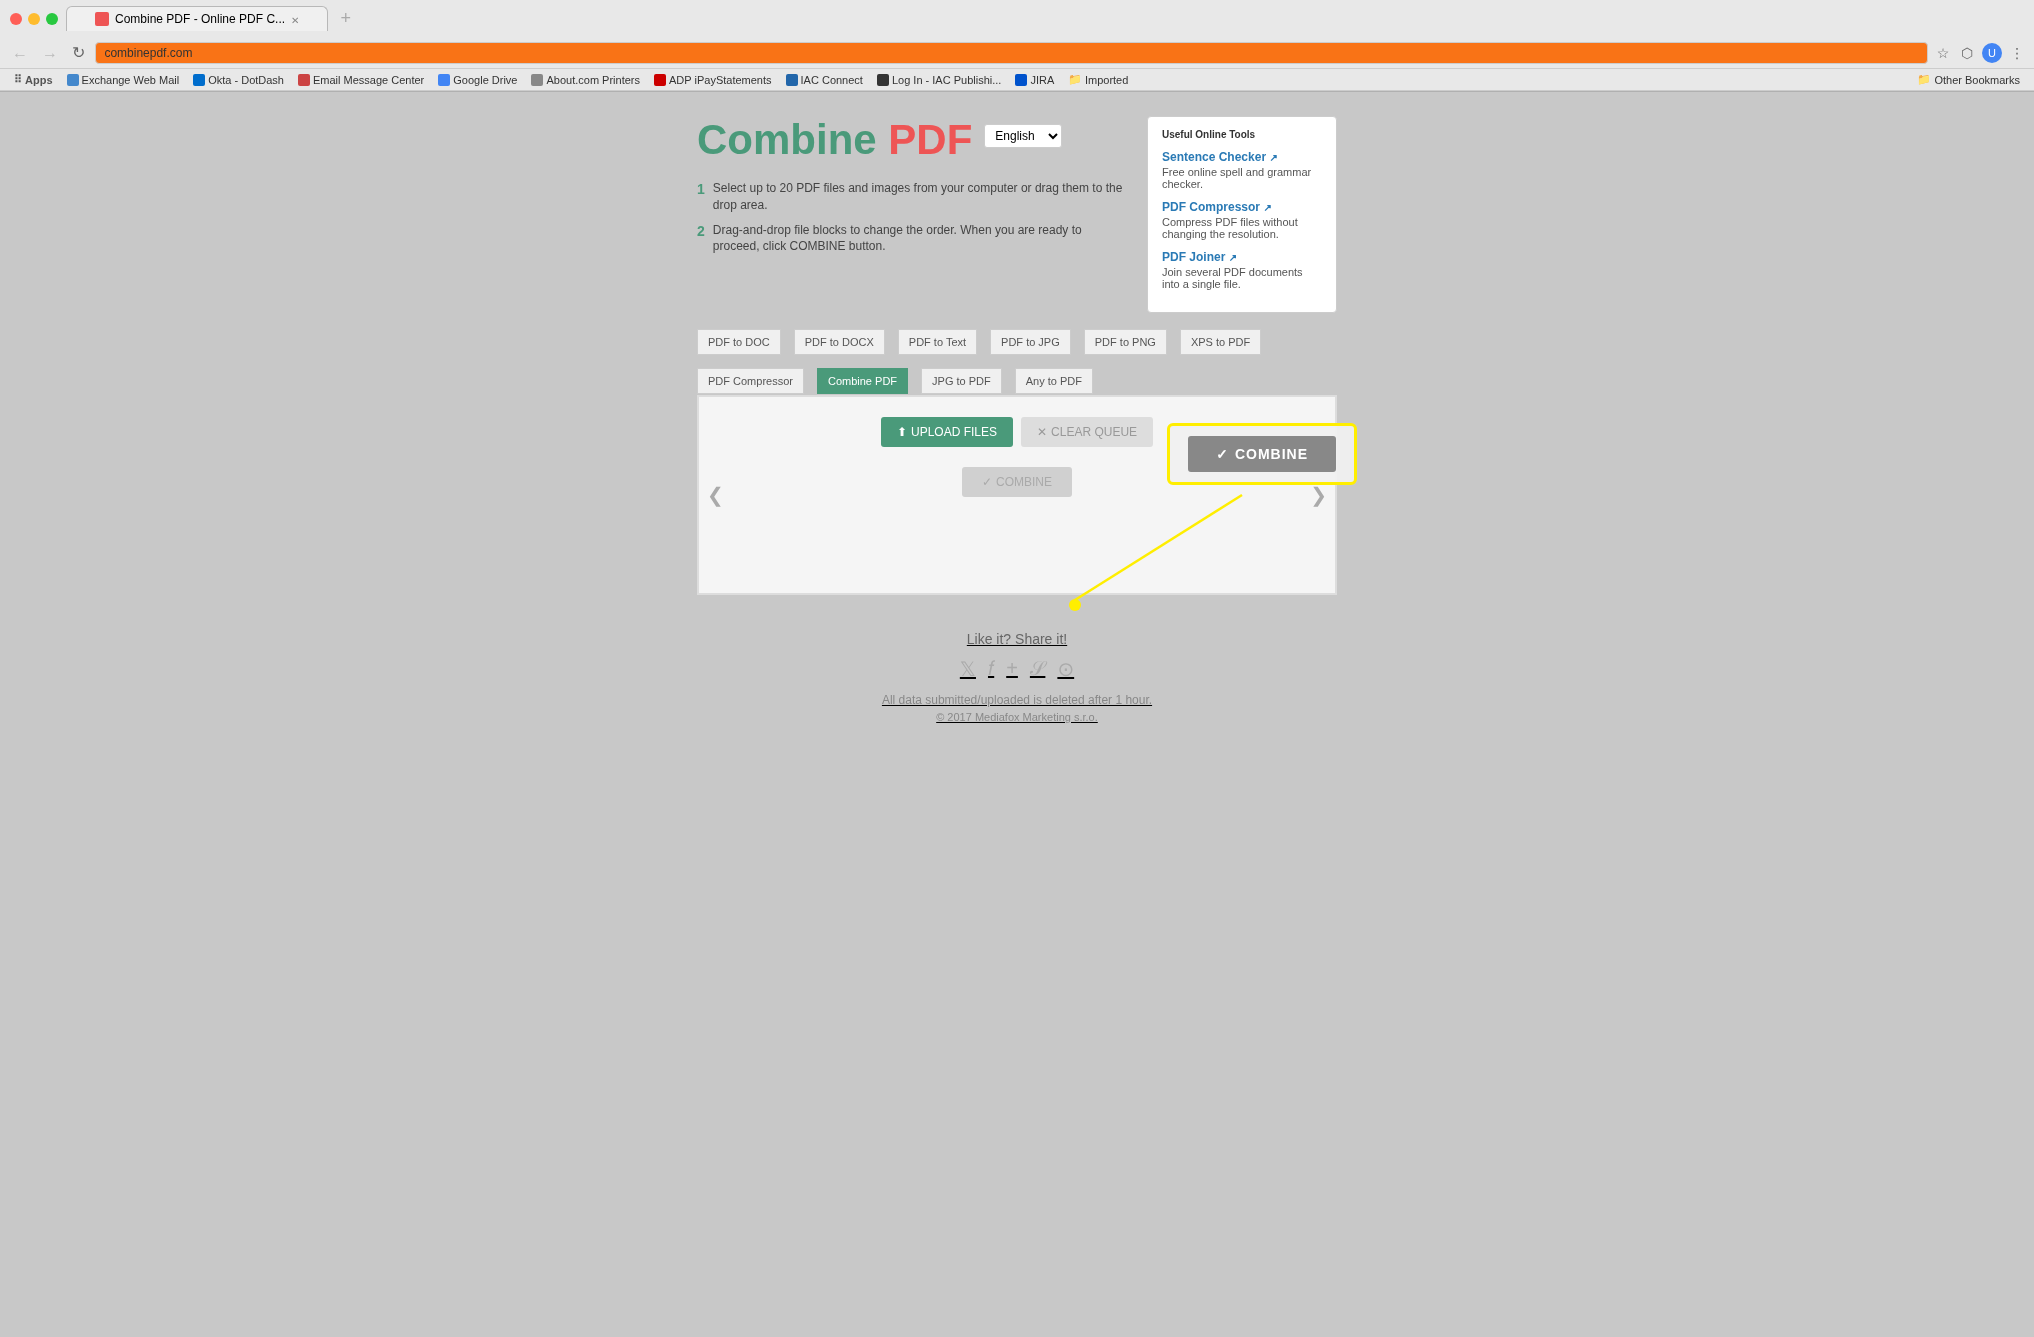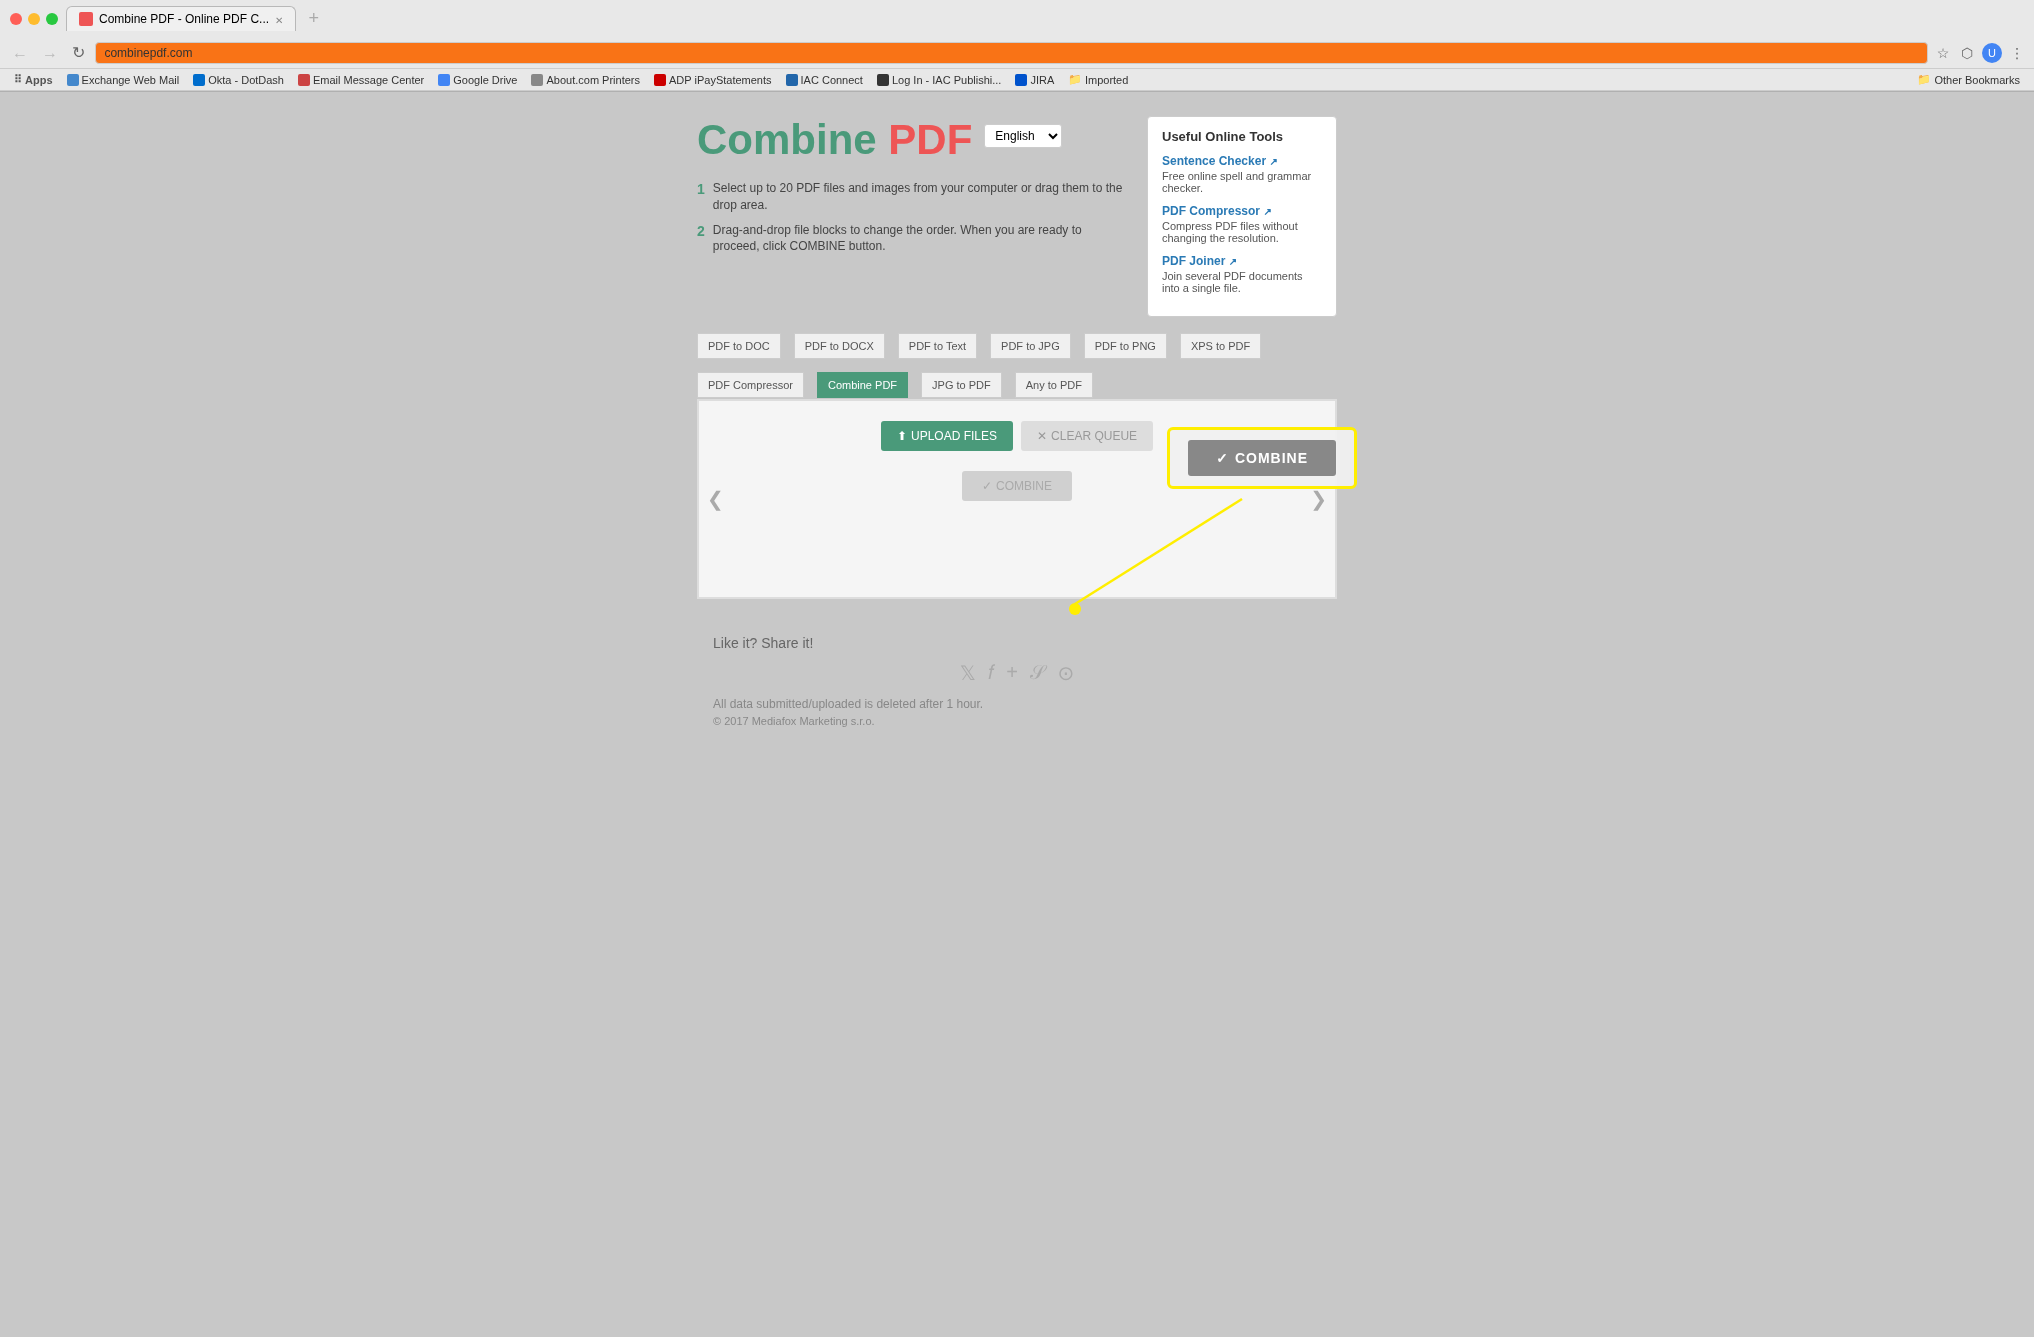--- a/index.html
+++ b/index.html
@@ -24,21 +24,21 @@
     }
     .traffic-light {
       width: 12px; height: 12px; border-radius: 50%;
     }
     .tl-close { background: #ff5f57; }
     .tl-min { background: #febc2e; }
     .tl-max { background: #28c840; }
     .tab {
       background: #f0f0f0;
       border-radius: 6px 6px 0 0;
-      padding: 5px 12px;
+      padding: 5px 28px;
       font-size: 12px;
       display: flex;
       align-items: flex-end;
       gap: 6px;
       border: 1px solid #b8b8b8;
       border-bottom: none;
     }
     .tab-close { color: #888; font-size: 10px; cursor: pointer; }
     .tab-favicon { width: 14px; height: 14px; background: #e55; border-radius: 2px; display: inline-block; }
     .nav-bar {
@@ -139,21 +139,21 @@
     .tools-box {
       background: white;
       border: 1px solid #ccc;
       border-radius: 4px;
       padding: 12px 14px;
       width: 190px;
       font-size: 12px;
       flex-shrink: 0;
     }
     .tools-box h3 {
-      font-size: 13px;
+      font-size: 10px;
       font-weight: bold;
       margin-bottom: 10px;
       color: #333;
     }
     .tool-link {
       color: #2a7ab5;
       text-decoration: none;
       font-size: 12px;
       font-weight: bold;
     }
@@ -304,22 +304,24 @@
       letter-spacing: 1px;
     }
 
     
     .annotation-wrapper {
       position: relative;
     }
 
     
     .footer-area {
+      text-align: center;
       margin-top: 20px;
       padding: 16px;
+      text-decoration: underline;
     }
     .share-title {
       font-size: 14px;
       color: #666;
       margin-bottom: 10px;
     }
     .share-icons {
       display: flex;
       justify-content: center;
       gap: 12px;

